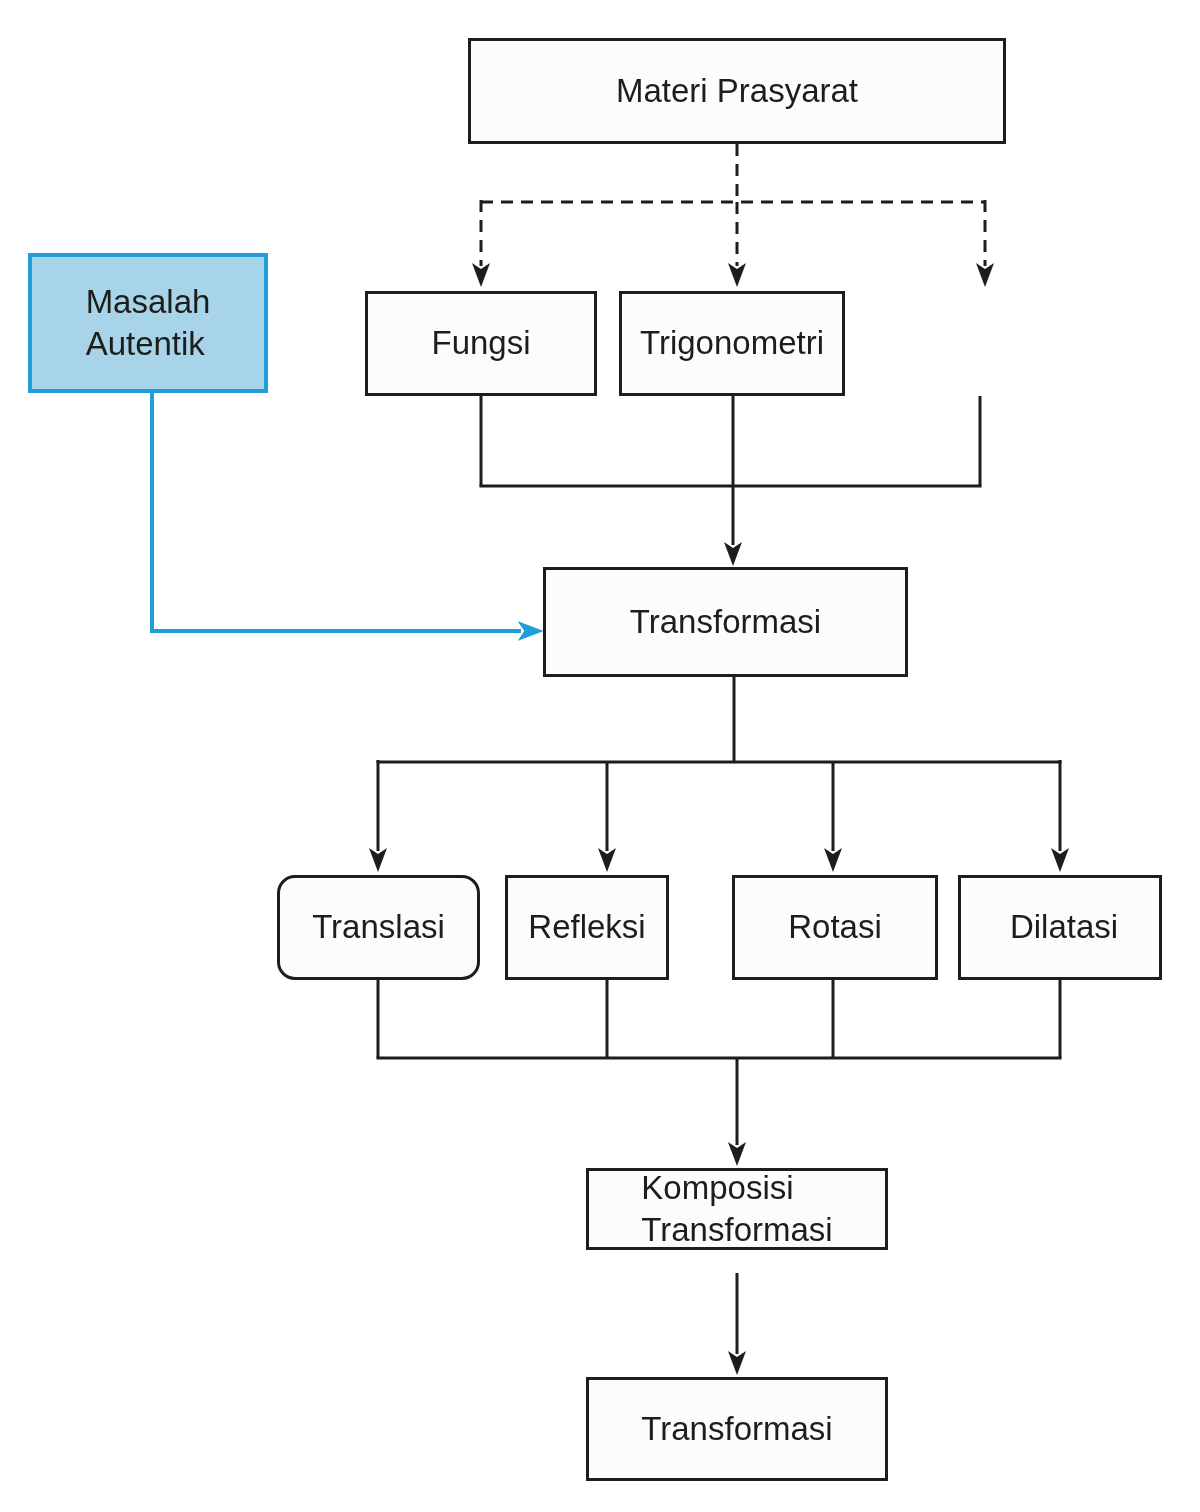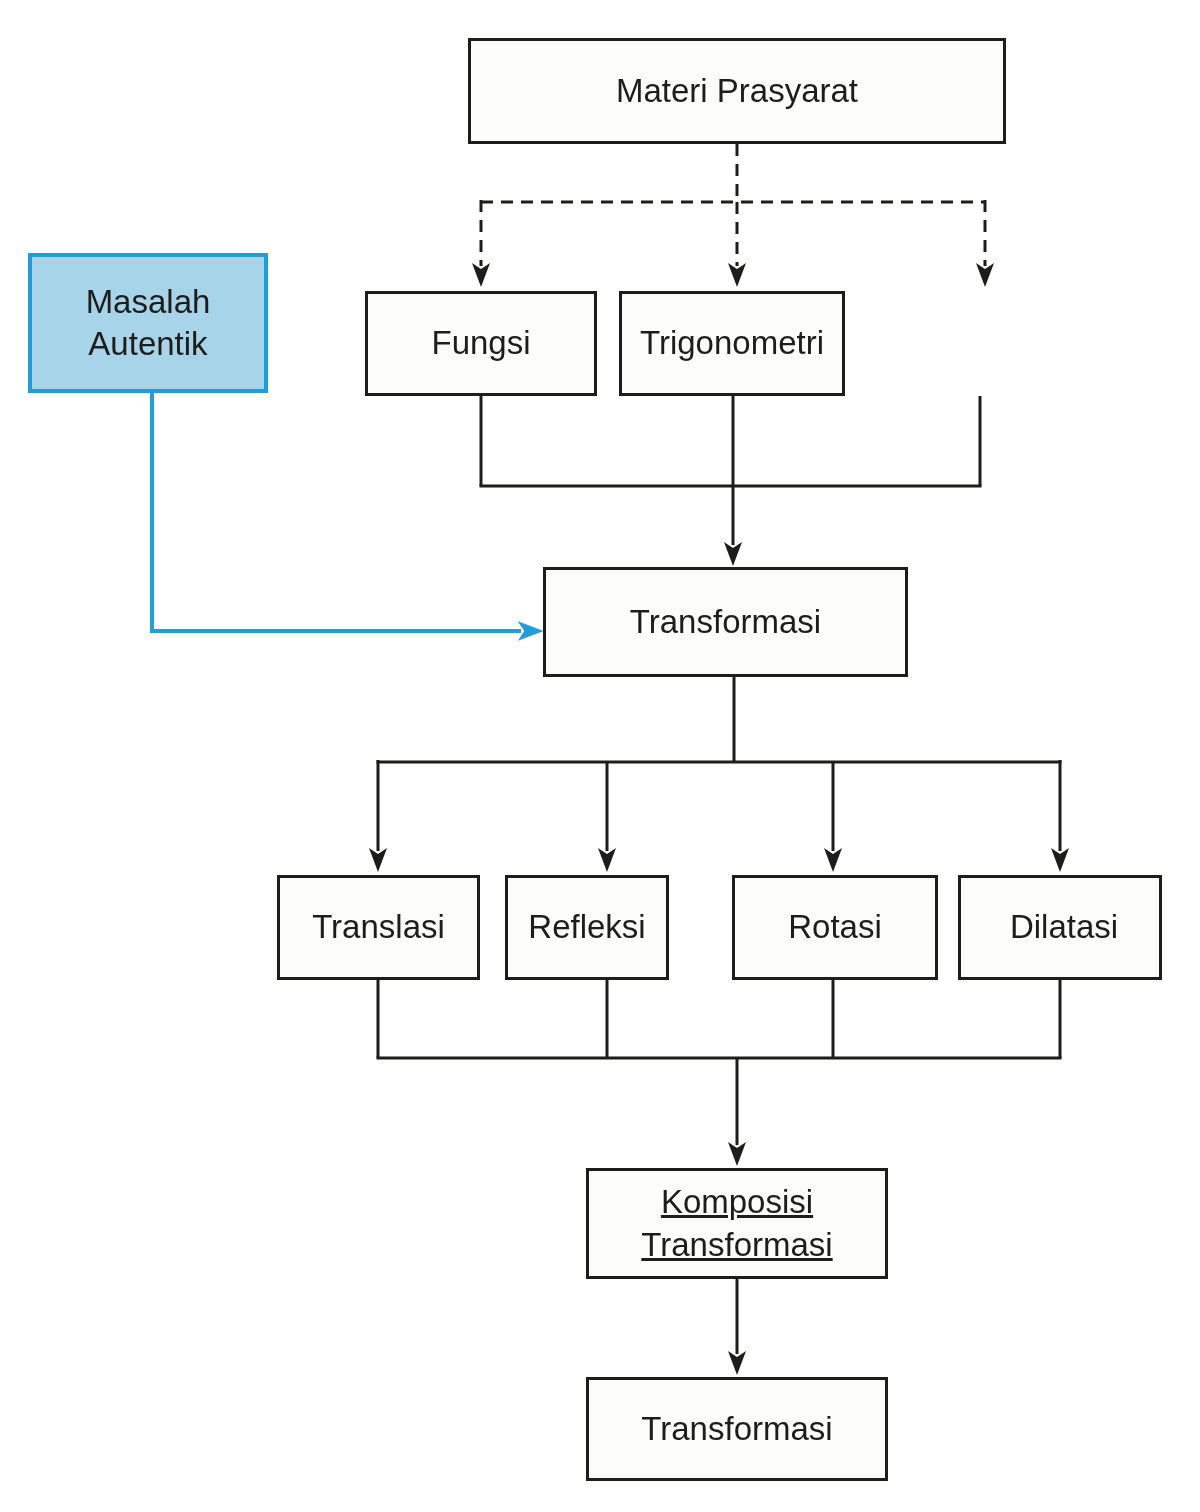--- a/index.html
+++ b/index.html
@@ -22,41 +22,40 @@
   .wire.dashed{stroke-dasharray:12 8;}
   .wire.blue{stroke:var(--accent-blue);stroke-width:4;}
   .head-black{fill:var(--ink);stroke:none;}
   .head-blue{fill:var(--accent-blue);stroke:none;}
   .node{
     position:absolute;
     box-sizing:border-box;
     background:var(--box-fill);
     border:3px solid var(--ink);
     display:flex;align-items:center;justify-content:center;
-    text-align:center;
     color:var(--ink);
     font-size:33px;
     line-height:1.28;
   }
   .node .lbl{white-space:pre-line;}
   .node.blue-node{
     background:var(--accent-blue-fill);
     border:4px solid var(--accent-blue);
   }
   .n-materi       {left:468px; top:38px;   width:538px; height:106px;}
   .n-masalah      {left:28px;  top:253px;  width:240px; height:140px;}
   .n-fungsi       {left:365px; top:291px;  width:232px; height:105px;}
   .n-trigonometri {left:619px; top:291px;  width:226px; height:105px;}
   .n-matriks      {left:867px; top:291px;  width:225px; height:105px;}
   .n-transformasi {left:543px; top:567px;  width:365px; height:110px;}
-  .n-translasi    {left:277px; top:875px;  width:203px; height:105px;}
+  .n-translasi    {left:277px; top:875px;  width:203px; height:105px;border-radius:18px;}
   .n-refleksi     {left:505px; top:875px;  width:164px; height:105px;}
   .n-rotasi       {left:732px; top:875px;  width:206px; height:105px;}
   .n-dilatasi     {left:958px; top:875px;  width:204px; height:105px;padding-left:8px;}
-  .n-komposisi    {left:586px; top:1168px; width:302px; height:111px;text-decoration:underline;}
+  .n-komposisi    {left:586px; top:1168px; width:302px; height:82px;}
   .n-penyelesaian {left:586px; top:1377px; width:302px; height:104px;}
 </style>
 </head>
 <body>
 
 <div class="canvas">
 
   <svg class="wires" viewBox="0 0 1200 1512" aria-hidden="true">
     <defs>
       <marker id="arrowBlack" viewBox="0 0 12 9" refX="1.5" refY="4.5" markerWidth="24" markerHeight="18" markerUnits="userSpaceOnUse" orient="auto">

